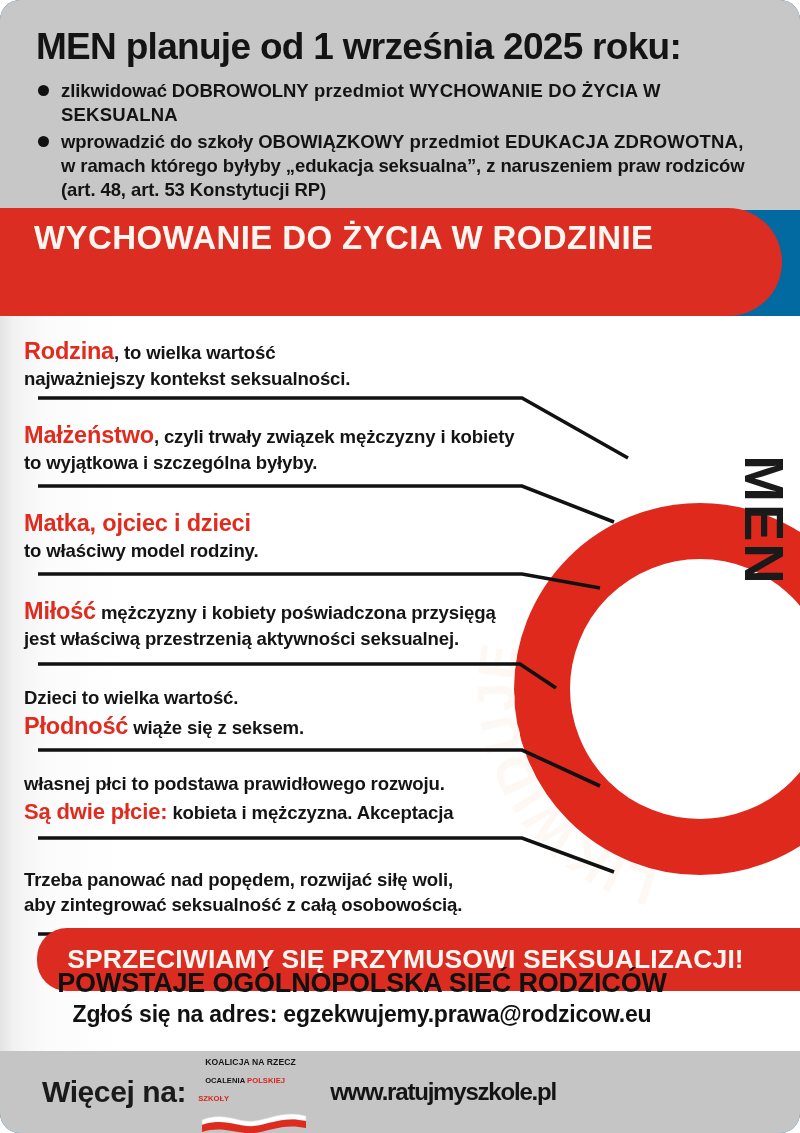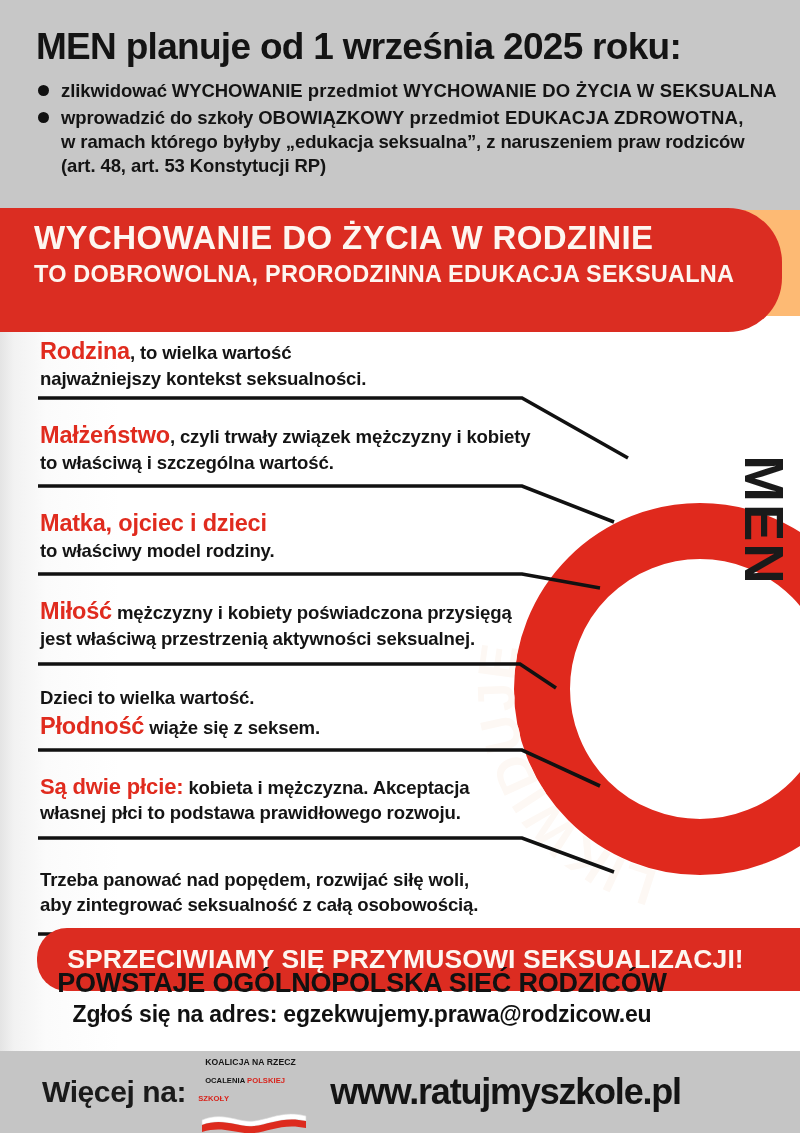--- a/index.html
+++ b/index.html
@@ -10,21 +10,22 @@
   }
   body {
     font-family: "Liberation Sans", sans-serif;
   }
 
   #poster {
     position: relative;
     width: 800px;
     height: 1133px;
     overflow: hidden;
-    background: #fdba74;
+    background: #0369a1;
+    border-radius: 20px;
   }
 
   
   .header-band {
     position: absolute;
     left: 0; top: 0;
     width: 800px;
     height: 210px;
     background: #c7c7c7;
     box-sizing: border-box;
@@ -64,21 +65,21 @@
     line-height: 1.30;
     letter-spacing: -0.1px;
   }
   .bullet-text .caps { letter-spacing: 0.2px; }
 
   
   .title-banner {
     position: absolute;
     left: 0; top: 208px;
     width: 782px;
-    height: 124px;
+    height: 108px;
     background: #db2d22;
     border-radius: 0 54px 54px 0;
     box-sizing: border-box;
     padding: 12px 0 0 34px;
     z-index: 4;
   }
   .title-banner-l1 {
     font-size: 33px;
     font-weight: bold;
     color: #fdf6f0;
@@ -143,21 +144,21 @@
 
   
   .items {
     position: absolute;
     left: 0; top: 0;
     width: 560px;
     z-index: 3;
   }
   .item {
     position: absolute;
-    left: 40px;
+    left: 24px;
     width: 520px;
   }
   .item-line {
     font-size: 18.6px;
     font-weight: bold;
     color: #141414;
     line-height: 1.33;
     letter-spacing: -0.15px;
     white-space: nowrap;
   }
@@ -232,21 +233,21 @@
     padding-left: 42px;
     box-sizing: border-box;
   }
   .footer-more {
     font-size: 30px;
     font-weight: bold;
     color: #1a1a1a;
     letter-spacing: -0.4px;
   }
   .footer-url {
-    font-size: 36px;
+    font-size: 24px;
     font-weight: bold;
     color: #141414;
     letter-spacing: -1.2px;
     margin-left: 14px;
   }
 
   
   .logo {
     width: 112px;
     margin-left: 12px;
@@ -280,38 +281,37 @@
 
 <div id="poster">
 
   <div class="header-band">
     <div class="header-title">MEN planuje od 1 września 2025 roku:</div>
 
     <div class="bullet-list">
 
       <div class="bullet-row">
         <span class="bullet-dot"></span>
-        <span class="bullet-text"><span>zlikwidować </span><span>WYCHOWANIE</span><span class="caps"> przedmiot WYCHOWANIE DO ŻYCIA W SEKSUALNA</span></span>
+        <span class="bullet-text"><span>zlikwidować </span><span>DOBROWOLNY</span><span class="caps"> przedmiot WYCHOWANIE DO ŻYCIA W SEKSUALNA</span></span>
       </div>
 
       <div class="bullet-row">
         <span class="bullet-dot"></span>
         <span class="bullet-text">
           <span>wprowadzić do szkoły </span><span>OBOWIĄZKOWY</span><span class="caps"> przedmiot EDUKACJA ZDROWOTNA,</span><br>
           <span>w ramach którego byłyby „edukacja seksualna”, z naruszeniem praw rodziców</span><br>
           <span>(art. 48, art. 53 Konstytucji RP)</span>
         </span>
       </div>
 
     </div>
   </div>
 
   <div class="title-banner">
     <div class="title-banner-l1">WYCHOWANIE DO ŻYCIA W RODZINIE</div>
-    <div class="title-banner-l2">TO DOBROWOLNA, PRORODZINNA EDUKACJA SEKSUALNA</div>
   </div>
 
   <div class="body-area">
 
     <svg class="ring-wrap" viewBox="0 0 800 740">
       <defs>
         <path id="arcpath" d="M 700 560 A 186 186 0 1 1 702 186" fill="none"></path>
       </defs>
 
       <circle cx="700" cy="373" r="158" fill="none" stroke="#e0291d" stroke-width="56"></circle>
@@ -337,41 +337,41 @@
 
     <div class="items">
 
       <div class="item" style="top:20px">
         <div class="item-line"><span class="item-lead">Rodzina</span><span>, to wielka wartość</span></div>
         <div class="item-line">najważniejszy kontekst  seksualności.</div>
       </div>
 
       <div class="item" style="top:104px">
         <div class="item-line"><span class="item-lead">Małżeństwo</span><span>, czyli trwały związek  mężczyzny i kobiety</span></div>
-        <div class="item-line">to właściwą i szczególna wartość.</div>
+        <div class="item-line">to wyjątkowa i szczególna byłyby.</div>
       </div>
 
       <div class="item" style="top:192px">
         <div class="item-line"><span class="item-lead">Matka, ojciec i dzieci</span><span></span></div>
         <div class="item-line">to właściwy model rodziny.</div>
       </div>
 
       <div class="item" style="top:280px">
         <div class="item-line"><span class="item-lead">Miłość</span><span> mężczyzny i kobiety poświadczona  przysięgą</span></div>
         <div class="item-line">jest właściwą przestrzenią aktywności  seksualnej.</div>
       </div>
 
       <div class="item" style="top:370px">
         <div class="item-line">Dzieci to wielka wartość.</div>
         <div class="item-line"><span class="item-lead">Płodność</span><span> wiąże się z seksem.</span></div>
       </div>
 
       <div class="item" style="top:456px">
+        <div class="item-line">własnej płci to podstawa prawidłowego rozwoju.</div>
         <div class="item-line"><span class="item-lead-sm">Są dwie płcie:</span><span> kobieta i mężczyzna. Akceptacja</span></div>
-        <div class="item-line">własnej płci to podstawa prawidłowego rozwoju.</div>
       </div>
 
       <div class="item" style="top:552px">
         <div class="item-line">Trzeba panować nad popędem, rozwijać siłę woli,</div>
         <div class="item-line">aby zintegrować seksualność z całą osobowością.</div>
       </div>
 
     </div>
   </div>
 

